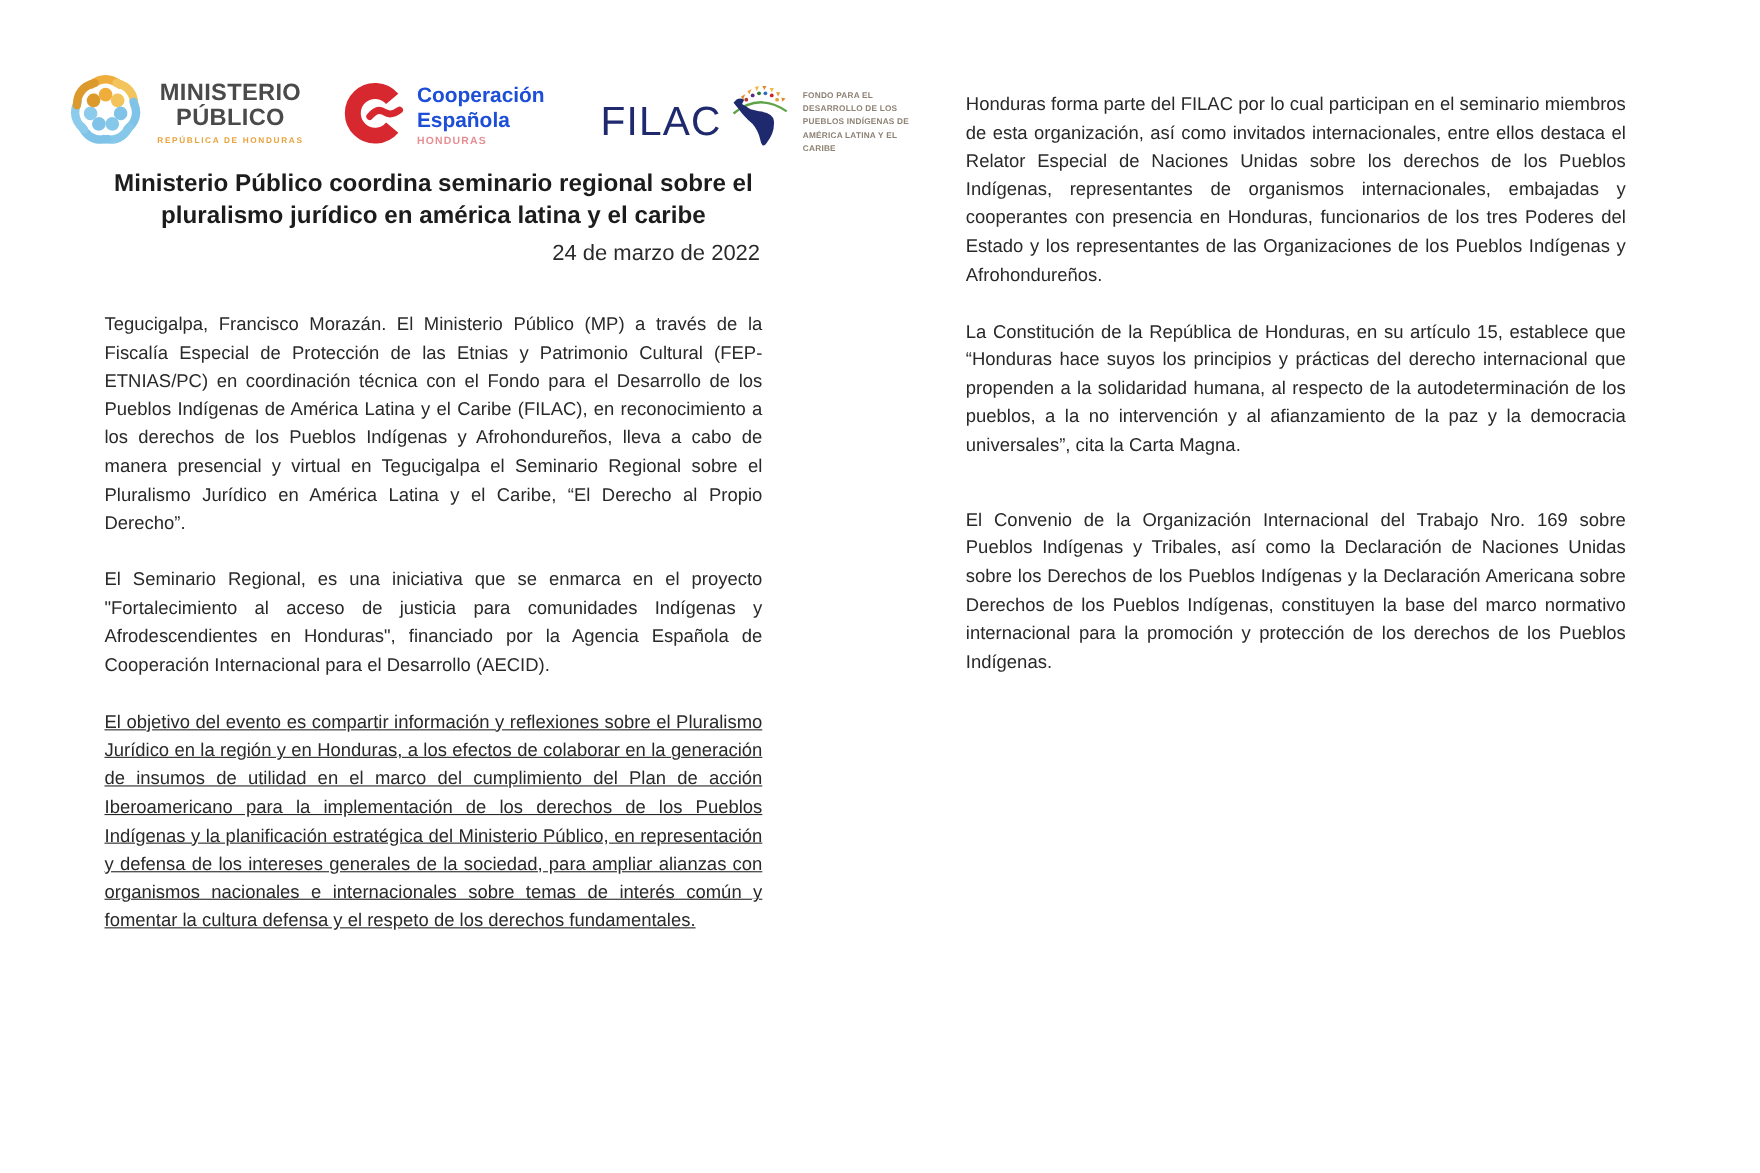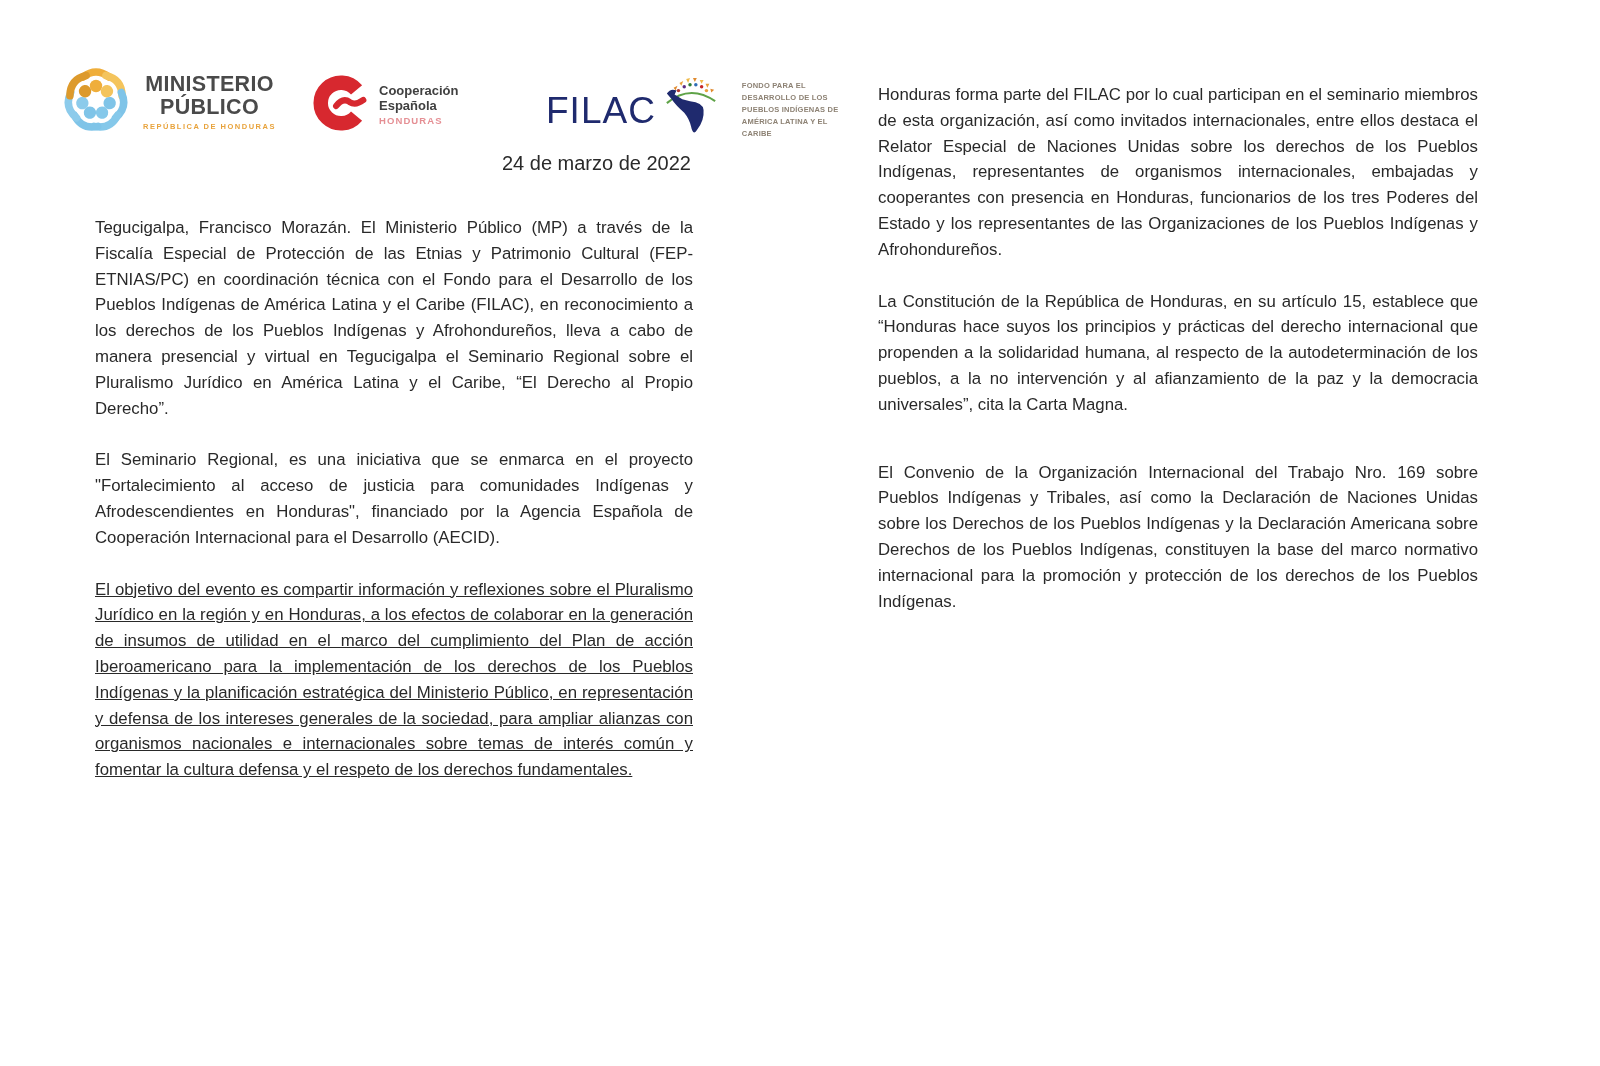--- a/index.html
+++ b/index.html
@@ -12,26 +12,26 @@
 
   
   .logo{position:absolute;display:flex;align-items:center;}
   .logo-mp{left:60px;top:64px;gap:10px;text-align:center;}
   .mp-text{display:flex;flex-direction:column;}
   .mp-name{font-size:21.5px;font-weight:700;color:#4a4a4a;line-height:1.05;width:135px;letter-spacing:.3px;}
   .mp-sub{font-size:7.5px;font-weight:700;color:#E8A33C;letter-spacing:1.5px;margin-top:4px;white-space:nowrap;}
 
   .logo-ce{left:312px;top:72px;gap:9px;}
   .ce-text{display:flex;flex-direction:column;}
-  .ce-name{font-size:13px;font-weight:700;color:#404040;line-height:1.15;width:108px;}
+  .ce-name{font-size:19px;font-weight:700;color:#1d4ed8;line-height:1.15;width:108px;}
   .ce-sub{font-size:9.5px;font-weight:700;color:#E58F94;letter-spacing:1.1px;margin-top:2px;}
 
   .logo-filac{left:546px;top:76px;gap:7px;}
   .filac-acronym{font-size:37px;font-weight:400;color:#1F2A6E;letter-spacing:1px;line-height:1;}
-  .filac-name{font-size:7.5px;font-weight:700;color:#8D8274;width:114px;line-height:1.6;letter-spacing:.2px;margin-left:16px;}
+  .filac-name{font-size:7.5px;font-weight:700;color:#8D8274;width:114px;line-height:1.6;letter-spacing:.2px;margin-left:4px;}
 
   
   .col{position:absolute;}
   .col-left{left:95px;top:152px;width:598px;}
   .col-right{left:878px;top:82px;width:600px;}
 
   .doc-title{font-size:22px;font-weight:700;color:#1c1c1c;text-align:center;line-height:1.32;margin:0 0 9px 0;}
   .doc-subtitle{font-size:22px;font-weight:700;color:#1c1c1c;text-align:center;margin:0 0 14px 0;}
   .doc-date{text-align:right;font-size:20px;color:#2a2a2a;margin:0 2px 40px 0;}
 
@@ -120,20 +120,21 @@
 
         <path d="M4,28 Q28,8 54,26" stroke="#5FA348" stroke-width="2.2" fill="none"></path>
 
         <path d="M4,18 Q8,12 14,15 L12,19 L20,24 L28,26 Q41,27 42,35 Q43,46 35,56 Q31,62 29,52 Q27,44 22,38 Q13,30 9,24 Z" fill="#1F2A6E"></path>
       </svg>
     </span>
     <div class="filac-name">FONDO PARA EL DESARROLLO DE LOS PUEBLOS INDÍGENAS DE AMÉRICA LATINA Y EL CARIBE</div>
   </div>
 
   <section class="col col-left">
+    <h1 class="doc-title">Ministerio Público coordina seminario regional sobre el pluralismo jurídico en américa latina y el caribe</h1>
     <div class="doc-date">24 de marzo de 2022</div>
     <p class="body">Tegucigalpa, Francisco Morazán. El Ministerio Público (MP) a través de la Fiscalía Especial de Protección de las Etnias y Patrimonio Cultural (FEP-ETNIAS/PC) en coordinación técnica con el Fondo para el Desarrollo de los Pueblos Indígenas de América Latina y el Caribe (FILAC), en reconocimiento a los derechos de los Pueblos Indígenas y Afrohondureños, lleva a cabo de manera presencial y virtual en Tegucigalpa el Seminario Regional sobre el Pluralismo Jurídico en América Latina y el Caribe, “El Derecho al Propio Derecho”.</p>
     <p class="body">El Seminario Regional, es una iniciativa que se enmarca en el proyecto "Fortalecimiento al acceso de justicia para comunidades Indígenas y Afrodescendientes en Honduras", financiado por la Agencia Española de Cooperación Internacional para el Desarrollo (AECID).</p>
     <p class="body">El objetivo del evento es compartir información y reflexiones sobre el Pluralismo Jurídico en la región y en Honduras, a los efectos de colaborar en la generación de insumos de utilidad en el marco del cumplimiento del Plan de acción Iberoamericano para la implementación de los derechos de los Pueblos Indígenas y la planificación estratégica del Ministerio Público, en representación y defensa de los intereses generales de la sociedad, para ampliar alianzas con organismos nacionales e internacionales sobre temas de interés común y fomentar la cultura defensa y el respeto de los derechos fundamentales.</p>
   </section>
 
   <section class="col col-right">
     <p class="body">Honduras forma parte del FILAC por lo cual participan en el seminario miembros de esta organización, así como invitados internacionales, entre ellos destaca el Relator Especial de Naciones Unidas sobre los derechos de los Pueblos Indígenas, representantes de organismos internacionales, embajadas y cooperantes con presencia en Honduras, funcionarios de los tres Poderes del Estado y los representantes de las Organizaciones de los Pueblos Indígenas y Afrohondureños.</p>
     <p class="body">La Constitución de la República de Honduras, en su artículo 15, establece que “Honduras hace suyos los principios y prácticas del derecho internacional que propenden a la solidaridad humana, al respecto de la autodeterminación de los pueblos, a la no intervención y al afianzamiento de la paz y la democracia universales”, cita la Carta Magna.</p>
     <p class="body">El Convenio de la Organización Internacional del Trabajo Nro. 169 sobre Pueblos Indígenas y Tribales, así como la Declaración de Naciones Unidas sobre los Derechos de los Pueblos Indígenas y la Declaración Americana sobre Derechos de los Pueblos Indígenas, constituyen la base del marco normativo internacional para la promoción y protección de los derechos de los Pueblos Indígenas.</p>

